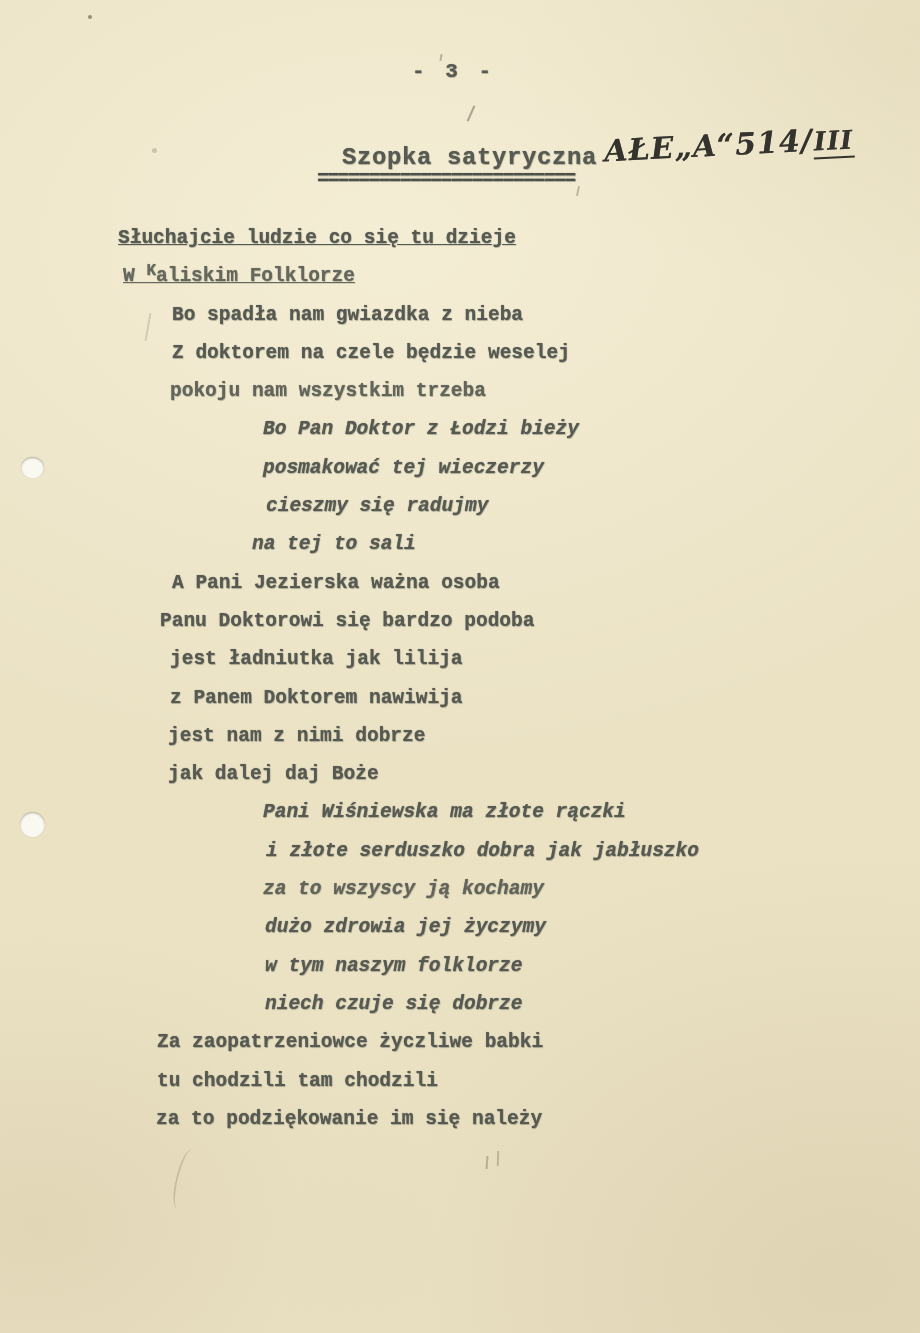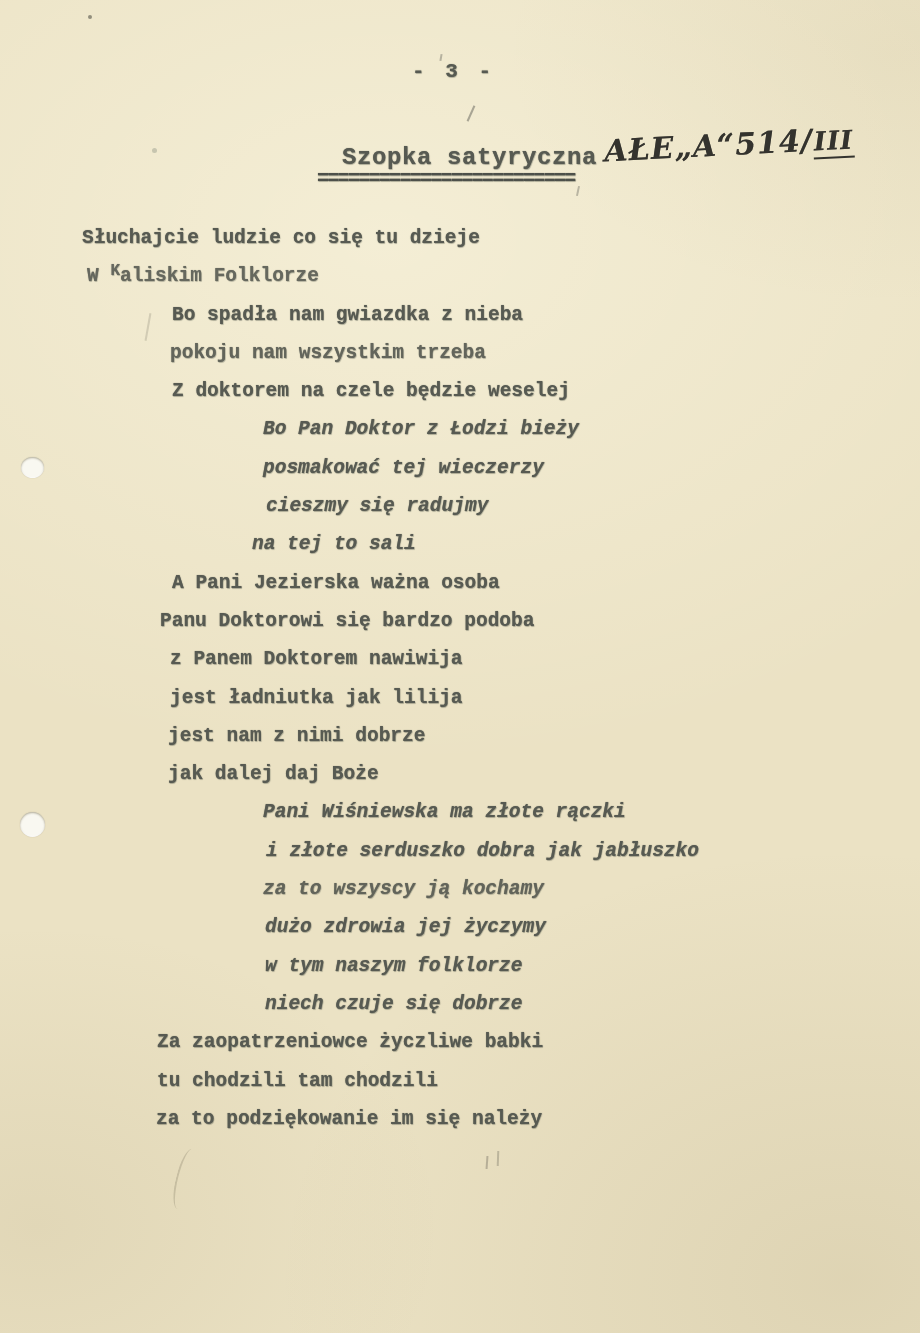--- a/index.html
+++ b/index.html
@@ -34,21 +34,21 @@
     color:#34332e;transform:rotate(-3deg);
     text-shadow:0 0 .5px rgba(40,40,35,.6);
     white-space:pre;
   }
   .annotation .roman{border-bottom:2.5px solid #34332e;padding:0 1px 1px 1px;font-size:26px;}
 
   
   #poem{position:absolute;left:0;top:219px;width:920px;}
   .line{white-space:pre;height:38.3px;line-height:38.3px;font-size:19.5px;}
   .lvl0{padding-left:170px;}
-  .lvl1{padding-left:82px;}
+  .lvl1{padding-left:118px;text-decoration:underline;}
   .lvl2{padding-left:263px;font-style:italic;}
   .sup{position:relative;top:-6px;font-size:16px;}
   .n2{margin-left:5px;opacity:.9;}
   .n3,.n5,.n10{margin-left:2px;}
   .n8{margin-left:3px;}
   .n9{margin-left:-11px;}
   .n11{margin-left:-10px;}
   .n14,.n15{margin-left:-2px;}
   .n17{margin-left:3px;}
   .n19,.n20,.n21{margin-left:2px;}
@@ -85,30 +85,30 @@
 
   <div class="title typed">Szopka satyryczna</div>
   <div class="title-underline typed">=========================</div>
 
   <div class="annotation"><span>AŁE„A“514/</span><span class="roman">III</span></div>
 
   <div id="poem" class="typed">
       <div class="line lvl1 n1">Słuchajcie ludzie co się tu dzieje</div>
       <div class="line lvl1 n2"><span>W </span><span class="sup">K</span><span>aliskim Folklorze</span></div>
       <div class="line lvl0 n3">Bo spadła nam gwiazdka z nieba</div>
+      <div class="line lvl0 n5">Z doktorem na czele będzie weselej</div>
       <div class="line lvl0 n4">pokoju nam wszystkim trzeba</div>
-      <div class="line lvl0 n5">Z doktorem na czele będzie weselej</div>
       <div class="line lvl2 n6">Bo Pan Doktor z Łodzi bieży</div>
       <div class="line lvl2 n7">posmakować tej wieczerzy</div>
       <div class="line lvl2 n8">cieszmy się radujmy</div>
       <div class="line lvl2 n9">na tej to sali</div>
       <div class="line lvl0 n10">A Pani Jezierska ważna osoba</div>
       <div class="line lvl0 n11">Panu Doktorowi się bardzo podoba</div>
+      <div class="line lvl0 n12">jest ładniutka jak lilija</div>
       <div class="line lvl0 n13">z Panem Doktorem nawiwija</div>
-      <div class="line lvl0 n12">jest ładniutka jak lilija</div>
       <div class="line lvl0 n14">jest nam z nimi dobrze</div>
       <div class="line lvl0 n15">jak dalej daj Boże</div>
       <div class="line lvl2 n16">Pani Wiśniewska ma złote rączki</div>
       <div class="line lvl2 n17">i złote serduszko dobra jak jabłuszko</div>
       <div class="line lvl2 n18">za to wszyscy ją kochamy</div>
       <div class="line lvl2 n19">dużo zdrowia jej życzymy</div>
       <div class="line lvl2 n20">w tym naszym folklorze</div>
       <div class="line lvl2 n21">niech czuje się dobrze</div>
       <div class="line lvl0 n22">Za zaopatrzeniowce życzliwe babki</div>
       <div class="line lvl0 n23">tu chodzili tam chodzili</div>

